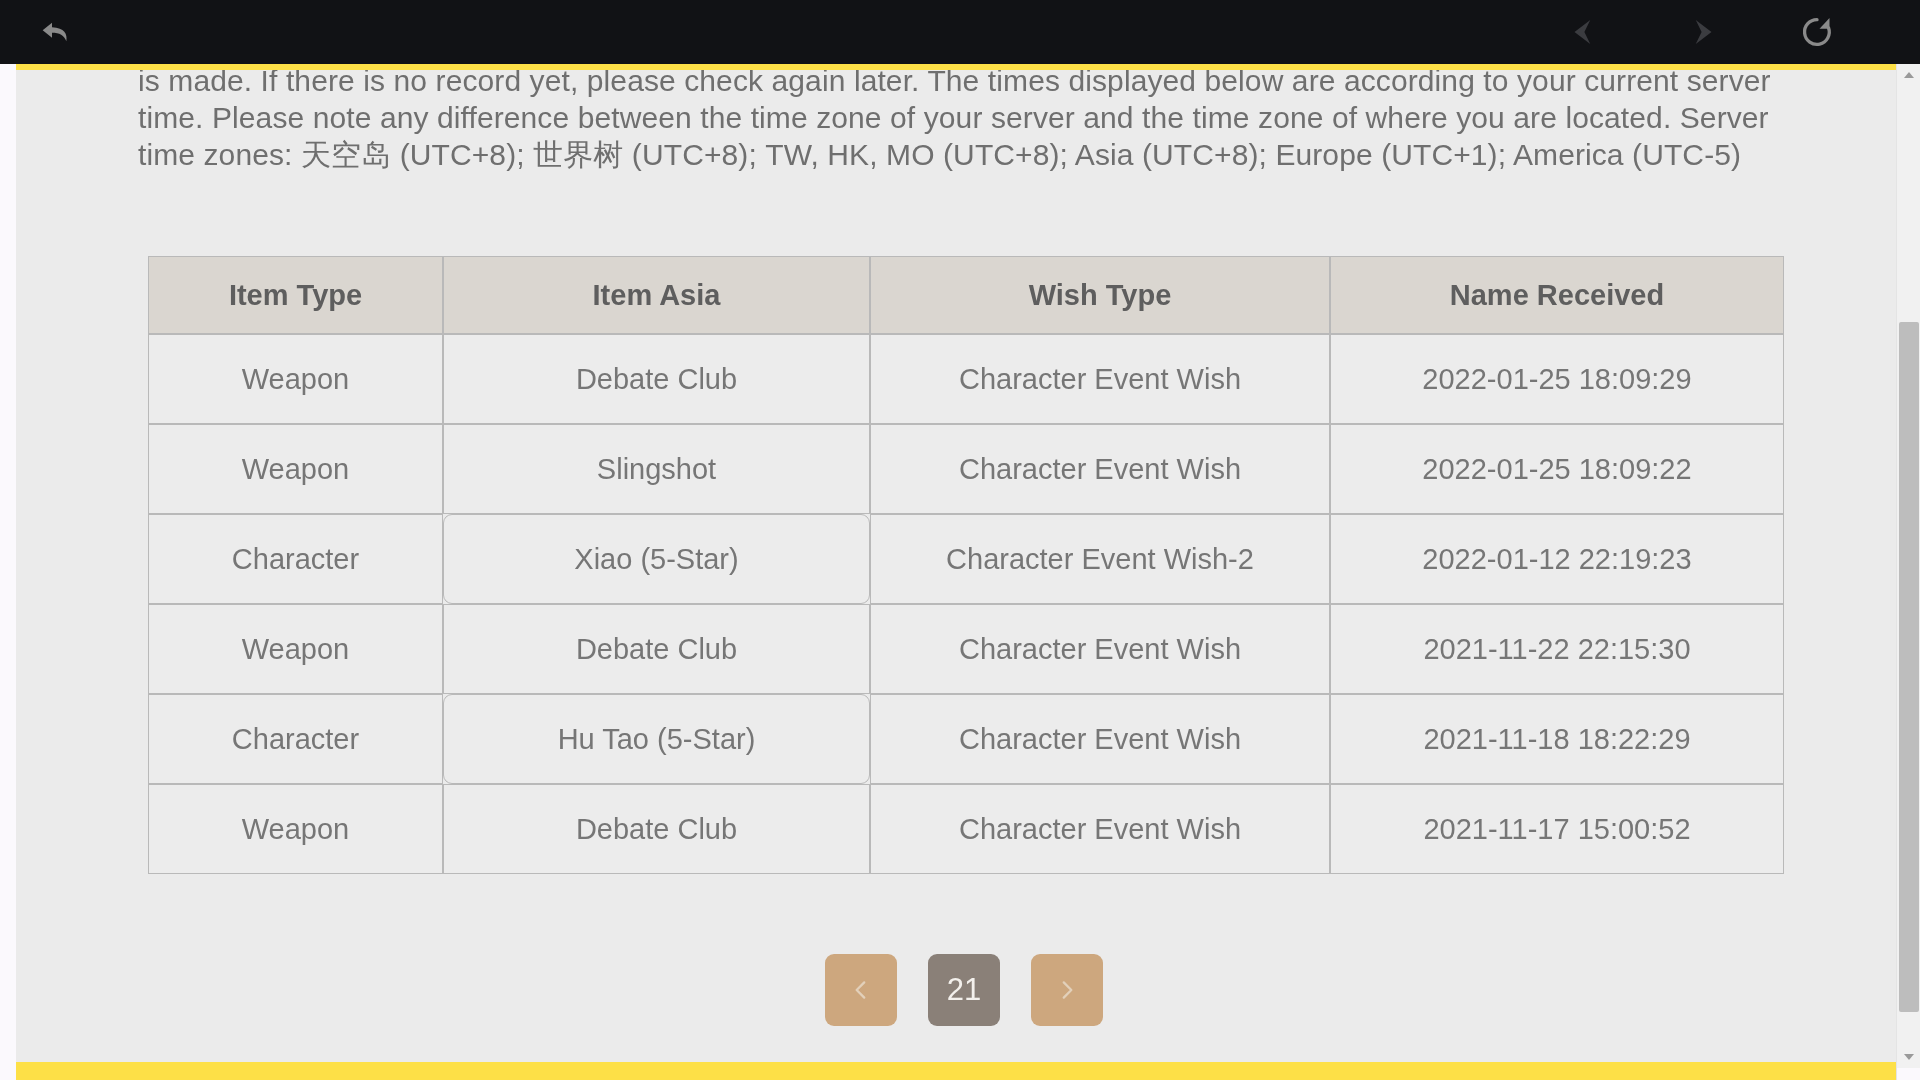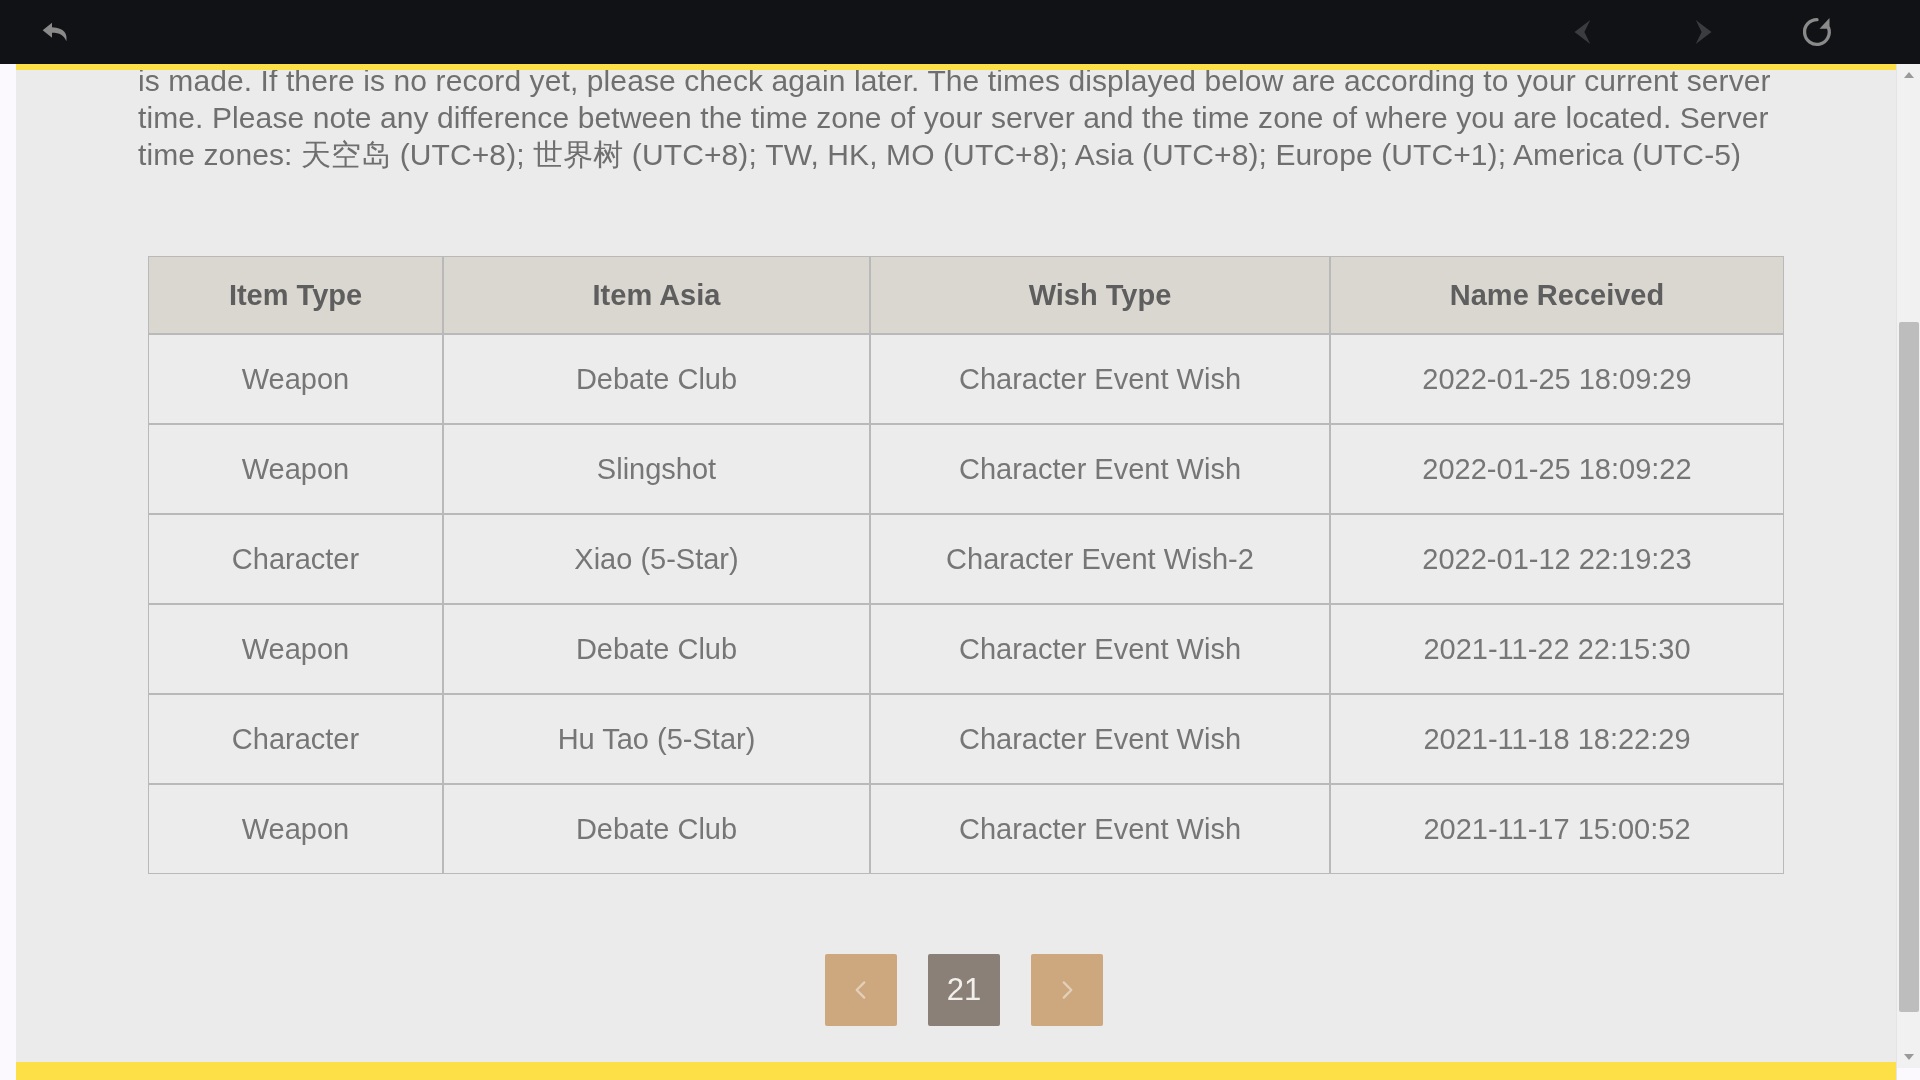--- a/index.html
+++ b/index.html
@@ -78,33 +78,33 @@
   }
   .wish-table td{
     background:#ececec;
     height:90px;
     margin-top:17px;
   }
   .wish-table col.c1{ width:295px; }
   .wish-table col.c2{ width:427px; }
   .wish-table col.c3{ width:460px; }
   .wish-table col.c4{ width:454px; }
-  .five-star{ color:#bf6b30; }
+  .five-star{ color:#bf6b30;border-radius:9px; }
 
   
   .pager{
     position:absolute;
     left:0; top:884px;
     width:1896px;
     display:flex; justify-content:center; align-items:center;
     gap:31px;
   }
   .pg-btn{
     width:72px; height:72px;
-    border-radius:2px;
+    border-radius:9px;
     border:none;
     display:flex; align-items:center; justify-content:center;
     cursor:pointer;
     font-size:30px;
     font-family:"Liberation Sans", sans-serif;
   }
   .pg-arrow{ background:#cda77e; }
   .pg-arrow svg{ display:block; }
   .pg-current{
     background:#8a8078;

